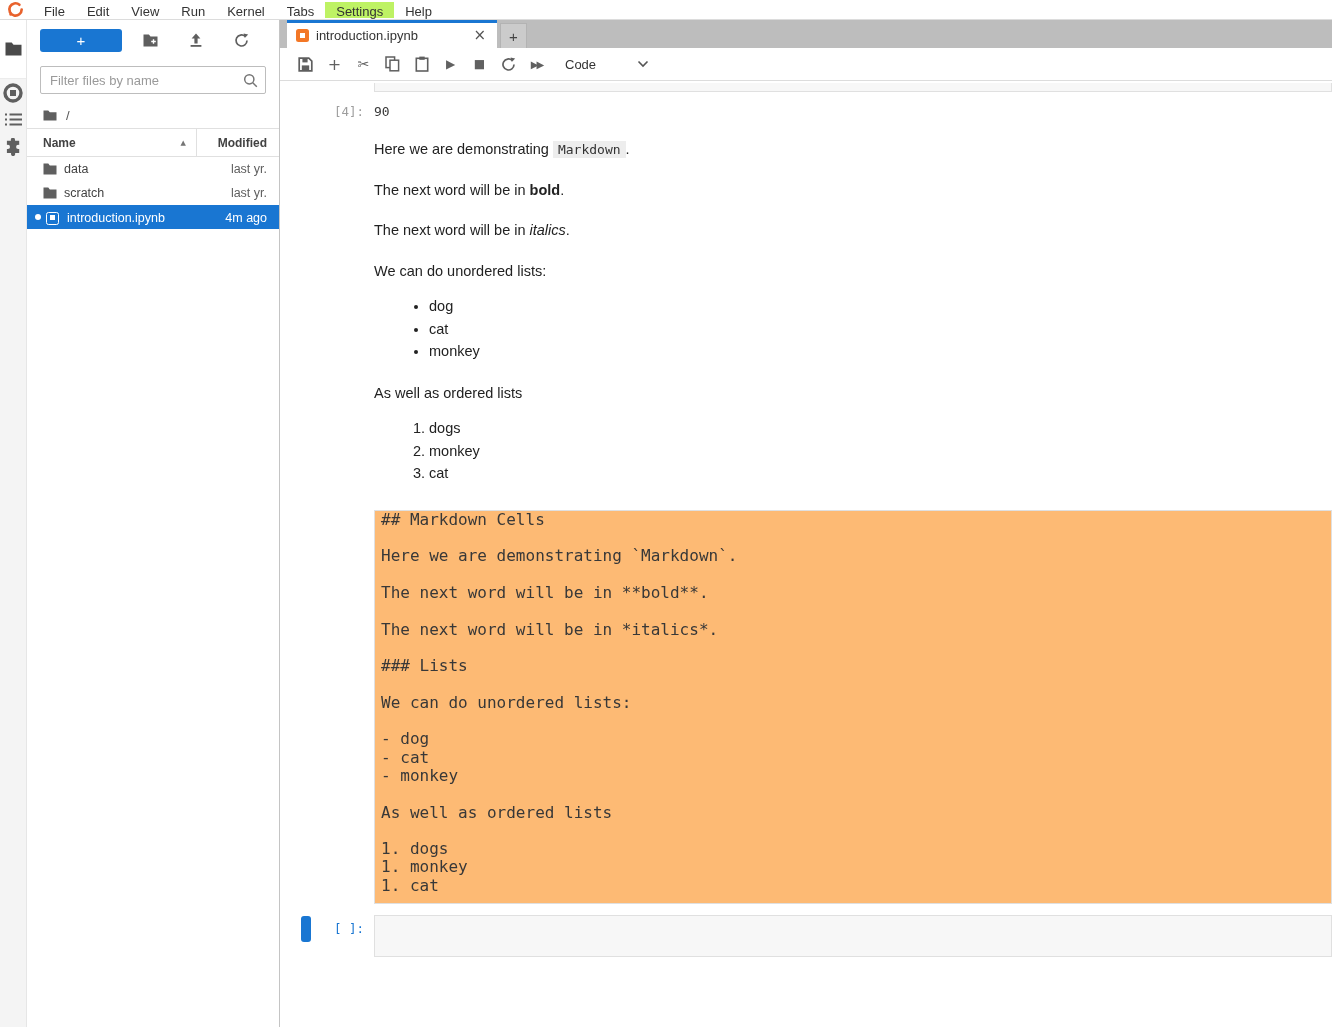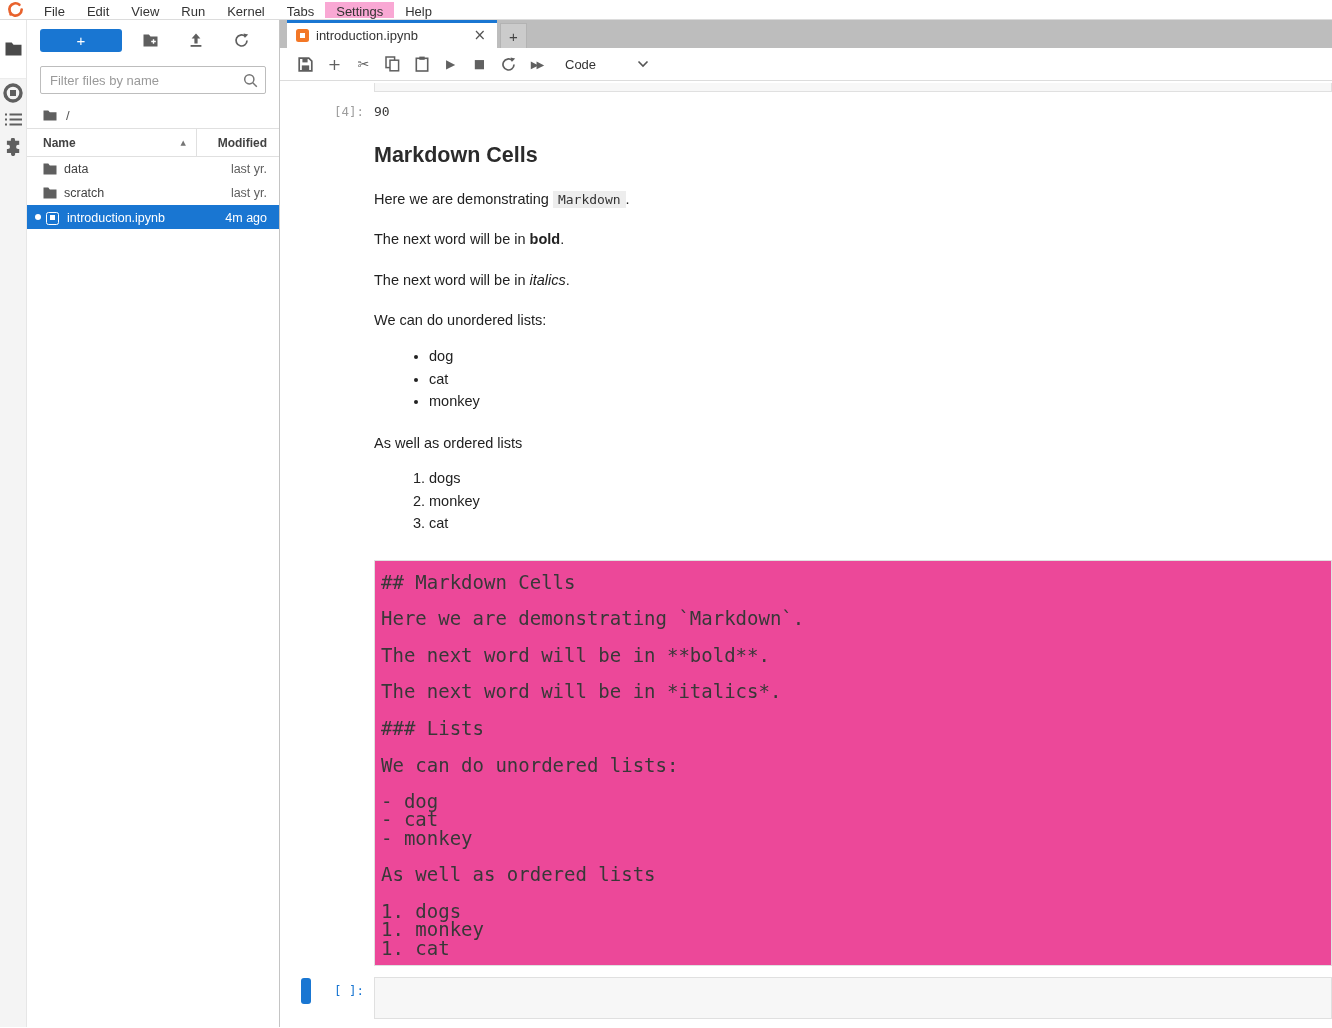--- a/index.html
+++ b/index.html
@@ -7,21 +7,21 @@
   body {
     width:1332px; height:1028px; overflow:hidden; background:#fff;
     font-family:"Liberation Sans", sans-serif; color:#333; position:relative;
   }
 
   
   .menubar { height:20px; display:flex; align-items:center; background:#fff;
              border-bottom:1px solid #dcdcdc; padding-left:5px; }
   .logo { width:17px; height:17px; margin:0 9px 0 2px; flex:none; }
   .menu-item { font-size:13px; color:#333; height:16px; line-height:19px; padding:0 11px; cursor:default; }
-  .menu-item.active { background:#f9a8d4; }
+  .menu-item.active { background:#bef264; }
 
   
   .app { display:flex; height:1007px; }
 
   
   .strip { width:27px; flex:none; background:#fff; border-right:1px solid #e6e6e6;
            display:flex; flex-direction:column; align-items:center; }
   .strip-tab { margin-top:15px; }
   .strip-lower { margin-top:16px; width:100%; flex:1; background:#f4f4f4;
                  border-top:1px solid #ececec; display:flex; flex-direction:column; align-items:center; }
@@ -114,23 +114,23 @@
   .md-body { flex:1; font-size:14.5px; color:#222; padding-bottom:6px; }
   .md-body h2 { font-size:21.5px; margin:24px 0 0; color:#2b2b2b; line-height:1.2; font-weight:bold; }
   .md-body h3 { font-size:17.5px; margin:26px 0 0; color:#2b2b2b; line-height:1.2; font-weight:bold; }
   .md-body p { margin:21px 0 0; line-height:1.35; }
   .md-body ul, .md-body ol { margin:14px 16px 0; padding-left:39px; }
   .md-body li { line-height:22.5px; }
   .md-code { font-family:"DejaVu Sans Mono", monospace; font-size:13px; background:#ededed;
              padding:1px 5px; color:#333; }
 
   .raw-row { margin-top:19px; }
-  .raw-pre { flex:1; margin:0; background:#ec4899; border:1px solid #e0e0e0;
-             padding:12px 10px 8px 6px; font-family:"DejaVu Sans Mono", monospace;
-             font-size:19px; line-height:18.3px; color:#383838; white-space:pre; overflow:hidden; }
+  .raw-pre { flex:1; margin:0; background:#fdba74; border:1px solid #e0e0e0;
+             padding:0 10px 8px 6px; font-family:"DejaVu Sans Mono", monospace;
+             font-size:16px; line-height:18.3px; color:#383838; white-space:pre; overflow:hidden; }
 
   .empty-row { margin-top:11px; }
   .collapser { position:absolute; left:21px; top:1px; width:10px; height:26px;
                border-radius:3px; background:#1976d2; cursor:pointer; }
   .gutter.prompt-blue { color:#1976d2; padding-top:6px; }
   .empty-input { flex:1; height:42px; background:#f7f7f7; border:1px solid #e0e0e0; }
 
   svg { display:block; }
 </style>
 </head>
@@ -347,21 +347,20 @@
       <div class="partial-editor"></div>
 
       <div class="nb-row output-row">
         <div class="gutter">[4]:</div>
         <div class="output-val">90</div>
       </div>
 
       <div class="nb-row">
         <div class="gutter"></div>
         <div class="md-body">
-          <h2>Markdown Cells</h2>
           <p><span>Here we are demonstrating </span><span class="md-code">Markdown</span><span>.</span></p>
           <p><span>The next word will be in </span><strong>bold</strong><span>.</span></p>
           <p><span>The next word will be in </span><em>italics</em><span>.</span></p>
           <p>We can do unordered lists:</p>
           <ul>
 
           <li>dog</li>
               <li>cat</li>
               <li>monkey</li>
             </ul>

